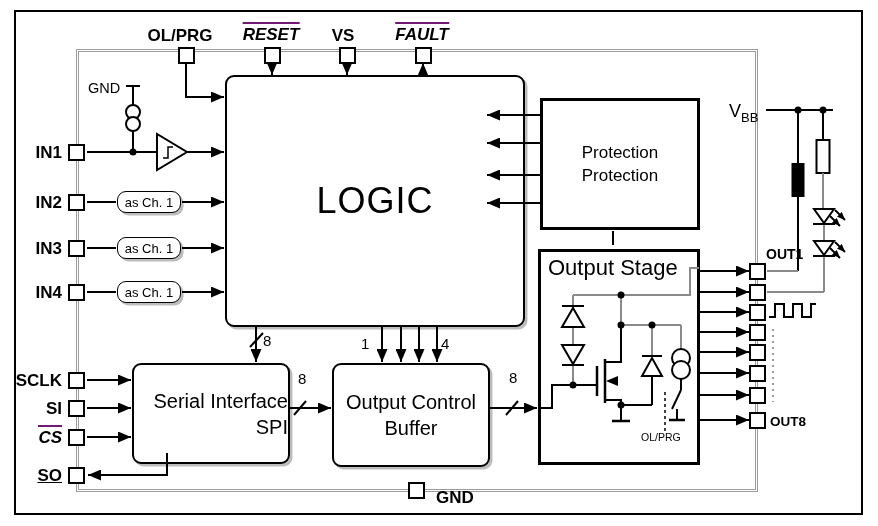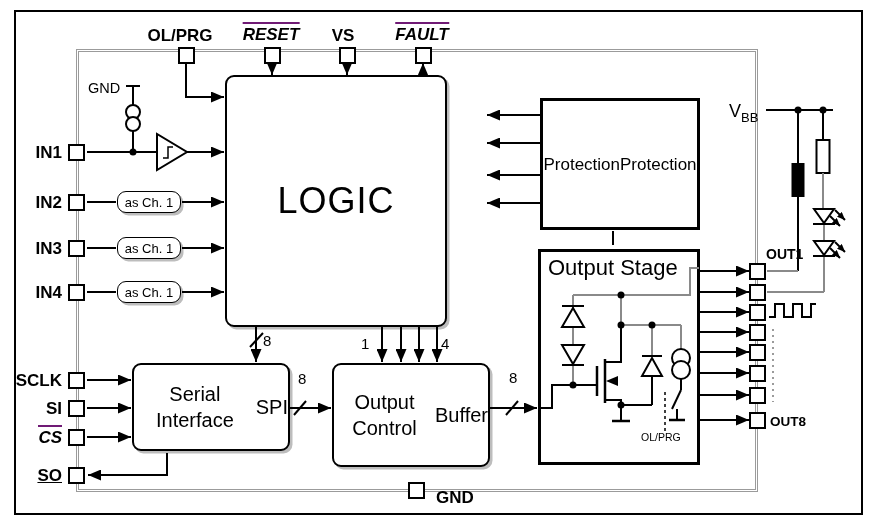--- a/index.html
+++ b/index.html
@@ -3,21 +3,21 @@
 <meta charset="utf-8">
 <style>
   html,body{margin:0;padding:0;background:#fff;}
   #stage{position:relative;width:878px;height:526px;background:#fff;
          font-family:"Liberation Sans","DejaVu Sans",sans-serif;color:#000;overflow:hidden;}
   .frame{position:absolute;left:14px;top:10px;width:849px;height:505px;
          border:2.5px solid #000;box-sizing:border-box;z-index:0;}
   .chip{position:absolute;left:76px;top:49px;width:682px;height:443px;
         border:3px double #9b9b9b;box-sizing:border-box;z-index:1;background:transparent;}
   .blk{position:absolute;background:#fff;box-sizing:border-box;display:flex;
-       align-items:center;justify-content:center;text-align:center;z-index:2;}
+       flex-direction:column;align-items:center;justify-content:center;text-align:center;z-index:2;}
   .b2{border:2px solid #000;}
   .b3{border:3.5px solid #000;}
   .sh{box-shadow:2.5px 2.5px 0 #bdbdbd;border-radius:9px;}
   svg.wires{position:absolute;left:0;top:0;z-index:4;pointer-events:none;}
   .pin{position:absolute;width:17px;height:17px;border:2px solid #000;background:#fff;
        box-sizing:border-box;z-index:5;}
   .lbl{position:absolute;font-weight:bold;font-size:17px;line-height:19px;z-index:6;white-space:nowrap;}
   .lbl-r{text-align:right;width:52px;left:10px;}
   .cx{transform:translateX(-50%);}
   .ovl{display:inline-block;border-top:2px solid #701a75;padding-top:1px;font-style:italic;}
@@ -31,34 +31,34 @@
   .vbb sub{font-size:13px;}
 </style>
 </head>
 <body>
 
 <div id="stage">
 
   <div class="frame"></div>
   <div class="chip"></div>
 
-  <div class="blk b2 sh" style="left:225px;top:75px;width:222px;height:252px;">
+  <div class="blk b2 sh" style="left:225px;top:75px;width:300px;height:252px;">
     <div class="logic-txt">LOGIC</div>
   </div>
 
   <div class="blk b3" style="left:540px;top:98px;width:160px;height:132px;">
     <div class="pf-txt">Protection</div>
     <div class="pf-txt">Protection</div>
   </div>
 
   <div class="blk b3" style="left:538px;top:249px;width:162px;height:216px;justify-content:flex-start;align-items:flex-start;">
     <div class="os-title">Output Stage</div>
   </div>
 
-  <div class="blk b2 sh" style="left:132px;top:363px;width:158px;height:88px;">
+  <div class="blk b2 sh" style="left:132px;top:363px;width:158px;height:101px;align-items:flex-end;">
     <div class="spi-txt">Serial Interface</div>
     <div class="spi-txt">SPI</div>
   </div>
 
   <div class="blk b2 sh" style="left:332px;top:363px;width:158px;height:104px;">
     <div class="spi-txt">Output Control</div>
     <div class="spi-txt">Buffer</div>
   </div>
 
   <div class="blk sh" style="left:117px;top:191px;width:64px;height:22px;border:1.5px solid #000;font-size:13px;">

